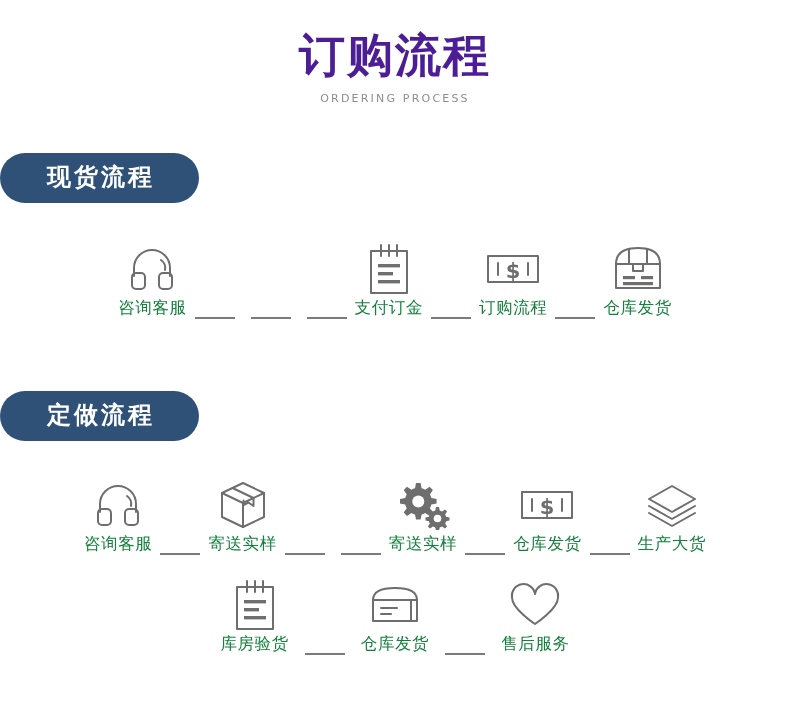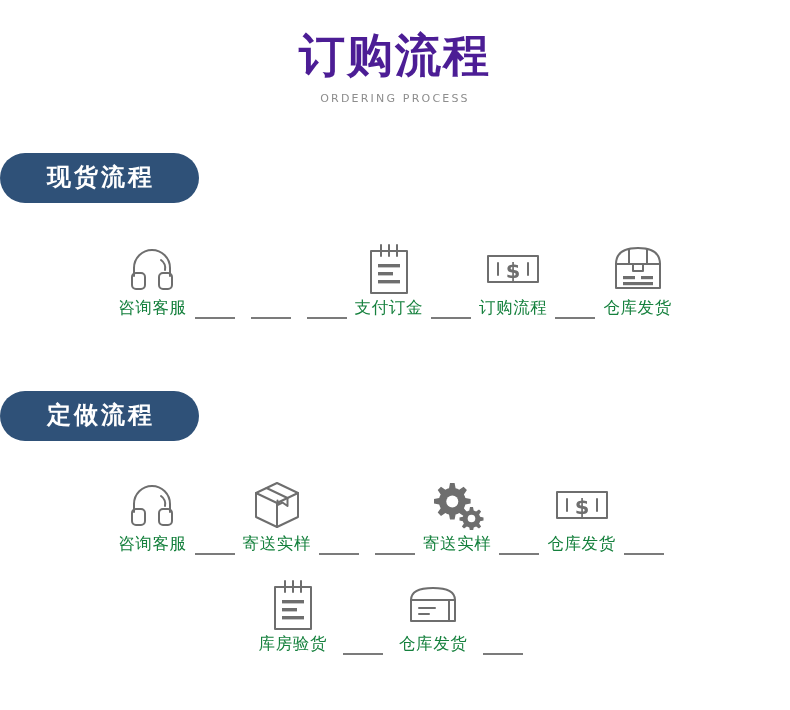--- a/index.html
+++ b/index.html
@@ -252,20 +252,30 @@
         <path class="stroke" d="M13 12 V24"></path>
         <path class="stroke" d="M43 12 V24"></path>
         <text x="28" y="27" text-anchor="middle" font-family="DejaVu Sans, sans-serif" font-size="21" font-weight="700" fill="#6e6e6e">$</text>
       </svg>
     </div>
     <div class="step-label">仓库发货</div>
   </div>
 
   <div class="connector"></div>
 
+  <div class="flow-step">
+    <div class="step-icon">
+      <svg width="54" height="46" viewBox="0 0 54 46">
+        <path class="stroke" d="M27 4 L50 17 L27 30 L4 17 Z"></path>
+        <path class="stroke" d="M4 24 L27 37 L50 24"></path>
+        <path class="stroke" d="M4 31 L27 44 L50 31"></path>
+      </svg>
+    </div>
+    <div class="step-label">生产大货</div>
+  </div>
 
 </div>
 
 <div class="flow-row sp-row3">
 
   <div class="flow-step">
     <div class="step-icon">
       <svg width="46" height="54" viewBox="0 0 46 54">
         <rect class="stroke" x="5" y="9" width="36" height="42"></rect>
         <path class="stroke" d="M15 3 V14"></path>
@@ -289,14 +299,22 @@
         <path class="stroke" d="M44 17 V38"></path>
         <path class="stroke" d="M14 25 H30"></path>
         <path class="stroke" d="M14 31 H24"></path>
       </svg>
     </div>
     <div class="step-label">仓库发货</div>
   </div>
 
   <div class="connector"></div>
 
+  <div class="flow-step">
+    <div class="step-icon">
+      <svg width="54" height="46" viewBox="0 0 54 46">
+        <path class="stroke" d="M27 42 C 27 42 4 27 4 15.5 A 11.5 11.5 0 0 1 27 12 A 11.5 11.5 0 0 1 50 15.5 C 50 27 27 42 27 42 Z"></path>
+      </svg>
+    </div>
+    <div class="step-label">售后服务</div>
+  </div>
 
 </div>
 
 </body></html>

